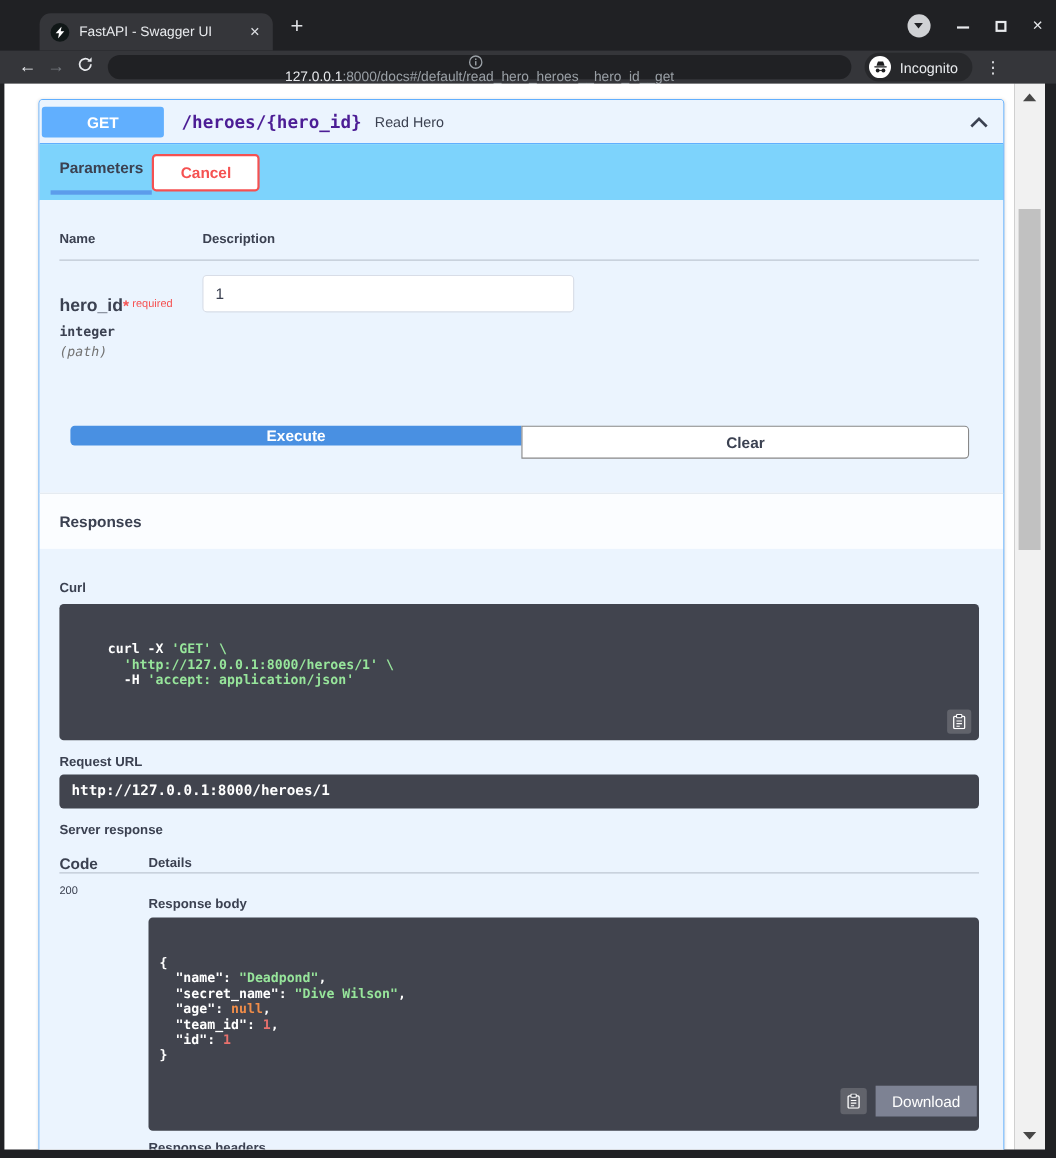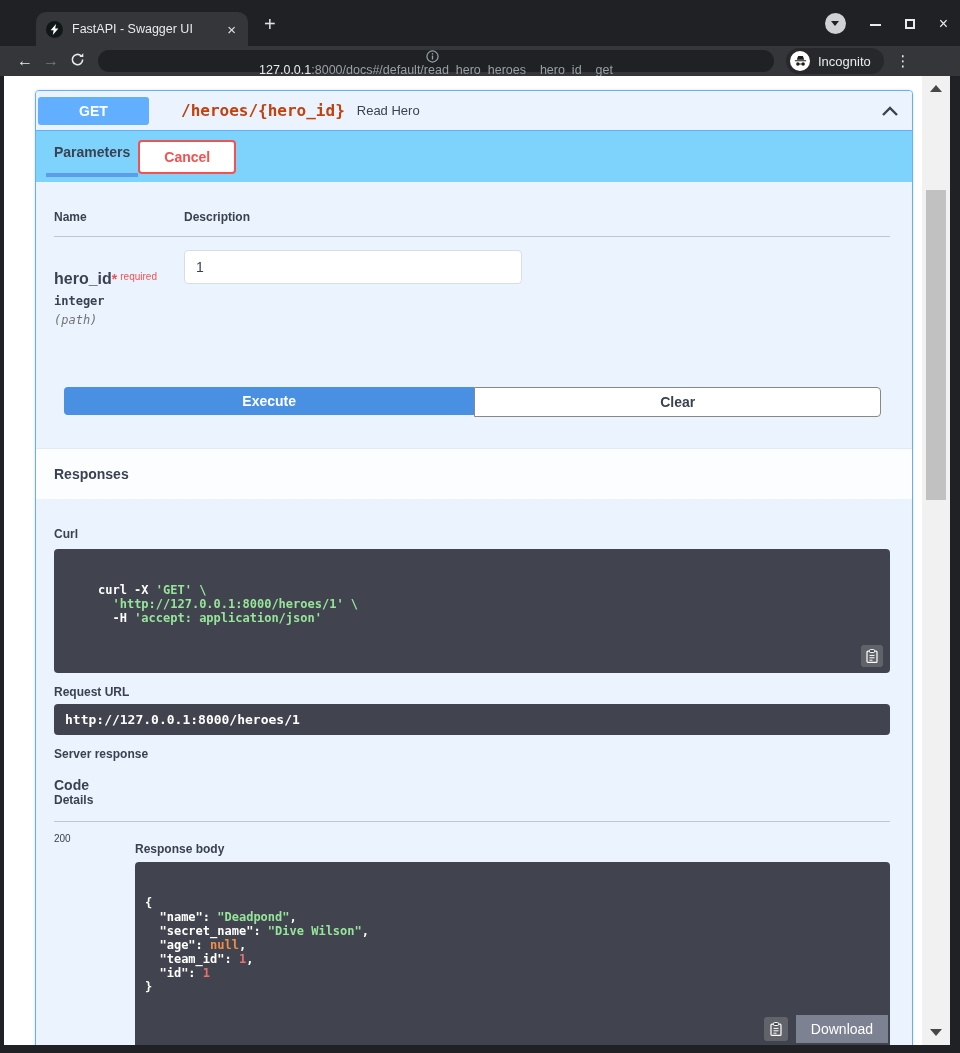--- a/index.html
+++ b/index.html
@@ -54,21 +54,21 @@
   .sb-up { top:9px; border-bottom:7px solid #474747; }
   .sb-down { bottom:9px; border-top:7px solid #474747; }
 
   
   .opblock { margin:14px 0 0 31px; width:878px; border:1px solid #61affe; border-radius:4px; background:#fff;
     box-shadow:0 0 3px rgba(0,0,0,.12); }
   .op-header { height:40px; background:#ebf4fe; border-bottom:1px solid #61affe; border-radius:3px 3px 0 0;
     display:flex; align-items:center; padding:0 12px 0 1px; }
   .method-badge { width:111px; height:28px; background:#61affe; color:#fff; font-weight:bold; font-size:14px;
     border-radius:3px; display:flex; align-items:center; justify-content:center; margin-left:1px; }
-  .op-path { font-family:"DejaVu Sans Mono", monospace; font-weight:bold; font-size:16px; color:#c2410c; margin-left:32px; }
+  .op-path { font-family:"DejaVu Sans Mono", monospace; font-weight:bold; font-size:16px; color:#4c1d95; margin-left:16px; }
   .op-summary { font-size:13px; color:#3b4151; margin-left:12px; }
   .collapse { margin-left:auto; display:flex; }
 
   .tab-row { background:#7dd3fc; height:51px; display:flex; align-items:stretch; justify-content:flex-start;
     padding:0 22px 0 10px; }
   .tab-item { display:flex; align-items:center; padding:0 8px; margin-bottom:5px;
     border-bottom:4px solid #5c9ceb; font-size:14px; font-weight:bold; color:#3b4151; }
   .cancel-btn { align-self:center; border:2px solid #f55151; color:#f55151; font-weight:bold; font-size:14px;
     background:#fff; border-radius:4px; padding:7px 24px; cursor:pointer; }
 
@@ -79,21 +79,21 @@
   .param-row { display:flex; padding-top:13px; }
   .p-name { font-size:16px; font-weight:bold; color:#3b4151;margin-top:20px; }
   .req-star { color:#f55151; font-size:14px; }
   .req-label { color:#f55151; font-size:10px; margin-left:3px; vertical-align:4px; font-weight:normal; }
   .p-type { font-family:"DejaVu Sans Mono", monospace; font-weight:bold; font-size:12px; color:#3b4151; margin-top:6px; }
   .p-loc { font-family:"DejaVu Sans Mono", monospace; font-style:italic; font-size:12px; color:#737373; margin-top:5px; }
   .p-input { width:338px; height:34px; border:1px solid #d8dde7; border-radius:4px; background:#fff;
     font-size:14px; font-family:"Liberation Sans", sans-serif; color:#3b4151; padding:0 11px; outline:none; }
 
   .execute-row { display:flex; margin:60px 9px 0 10px; }
-  .btn-execute { flex:1.015; height:28px; background:#4990e2; color:#fff; font-weight:bold; font-size:14px;
+  .btn-execute { flex:1.015; height:18px; background:#4990e2; color:#fff; font-weight:bold; font-size:14px;
     border:none; border-radius:4px 0 0 4px; cursor:pointer; }
   .btn-clear { flex:1; height:30px; background:#fff; color:#3b4151; font-weight:bold; font-size:14px;
     border:1px solid #888; border-radius:0 4px 4px 0; cursor:pointer; }
 
   .resp-head-row { background:#fbfdff; border-top:1px solid #e3e9f0; padding:17px 18px;
     font-size:14px; font-weight:bold; color:#3b4151; }
   .resp-body { background:#ebf4fe; padding:28px 22px 40px 18px; }
   .mini-label { font-size:12px; font-weight:bold; color:#3b4151; }
 
   .code-dark { background:#41444e; border-radius:4px; color:#fff;
@@ -101,21 +101,21 @@
     padding:6px 10px; white-space:pre; position:relative; }
   .seg-w { color:#ffffff; } .seg-k { color:#ffffff; }
   .seg-g { color:#97e59b; } .seg-o { color:#f08d49; } .seg-r { color:#e8716d; }
   .copy-btn { position:absolute; right:7px; bottom:6px; width:22px; height:22px;
     background:rgba(255,255,255,.17); border-radius:3px; display:flex; align-items:center; justify-content:center; cursor:pointer; }
 
   .curl-block { margin-top:8px;padding-left:44px; }
   .requrl-label { margin-top:12px; }
   .requrl-block { margin-top:5px; font-size:13px; line-height:13px; padding:9px 11px; }
   .server-label { margin-top:12px; }
-  .sr-table-head { display:flex; margin-top:16px; padding-bottom:14px; border-bottom:1px solid rgba(59,65,81,.25);flex-direction:column; }
+  .sr-table-head { display:flex; margin-top:16px; padding-bottom:0; border-bottom:1px solid rgba(59,65,81,.25); }
   .code-col { width:81px; flex:none; }
   .th-code { font-size:14px; font-weight:bold; color:#3b4151; }
   .th-small { font-size:12px; font-weight:bold; color:#3b4151; }
   .sr-row { display:flex; padding-top:11px; }
   .sr-status { width:81px; flex:none; font-size:10px; color:#3b4151; }
   .sr-details { flex:1; padding-top:9px; }
   .body-label { margin-bottom:6px; }
   .body-block { }
   .dl-btn { position:absolute; right:2px; bottom:13px; width:92px; height:28px; background:#7d8293; color:#fff;
     font-family:"Liberation Sans", sans-serif; font-weight:normal; font-size:14px; border:none; border-radius:0; cursor:pointer; }

